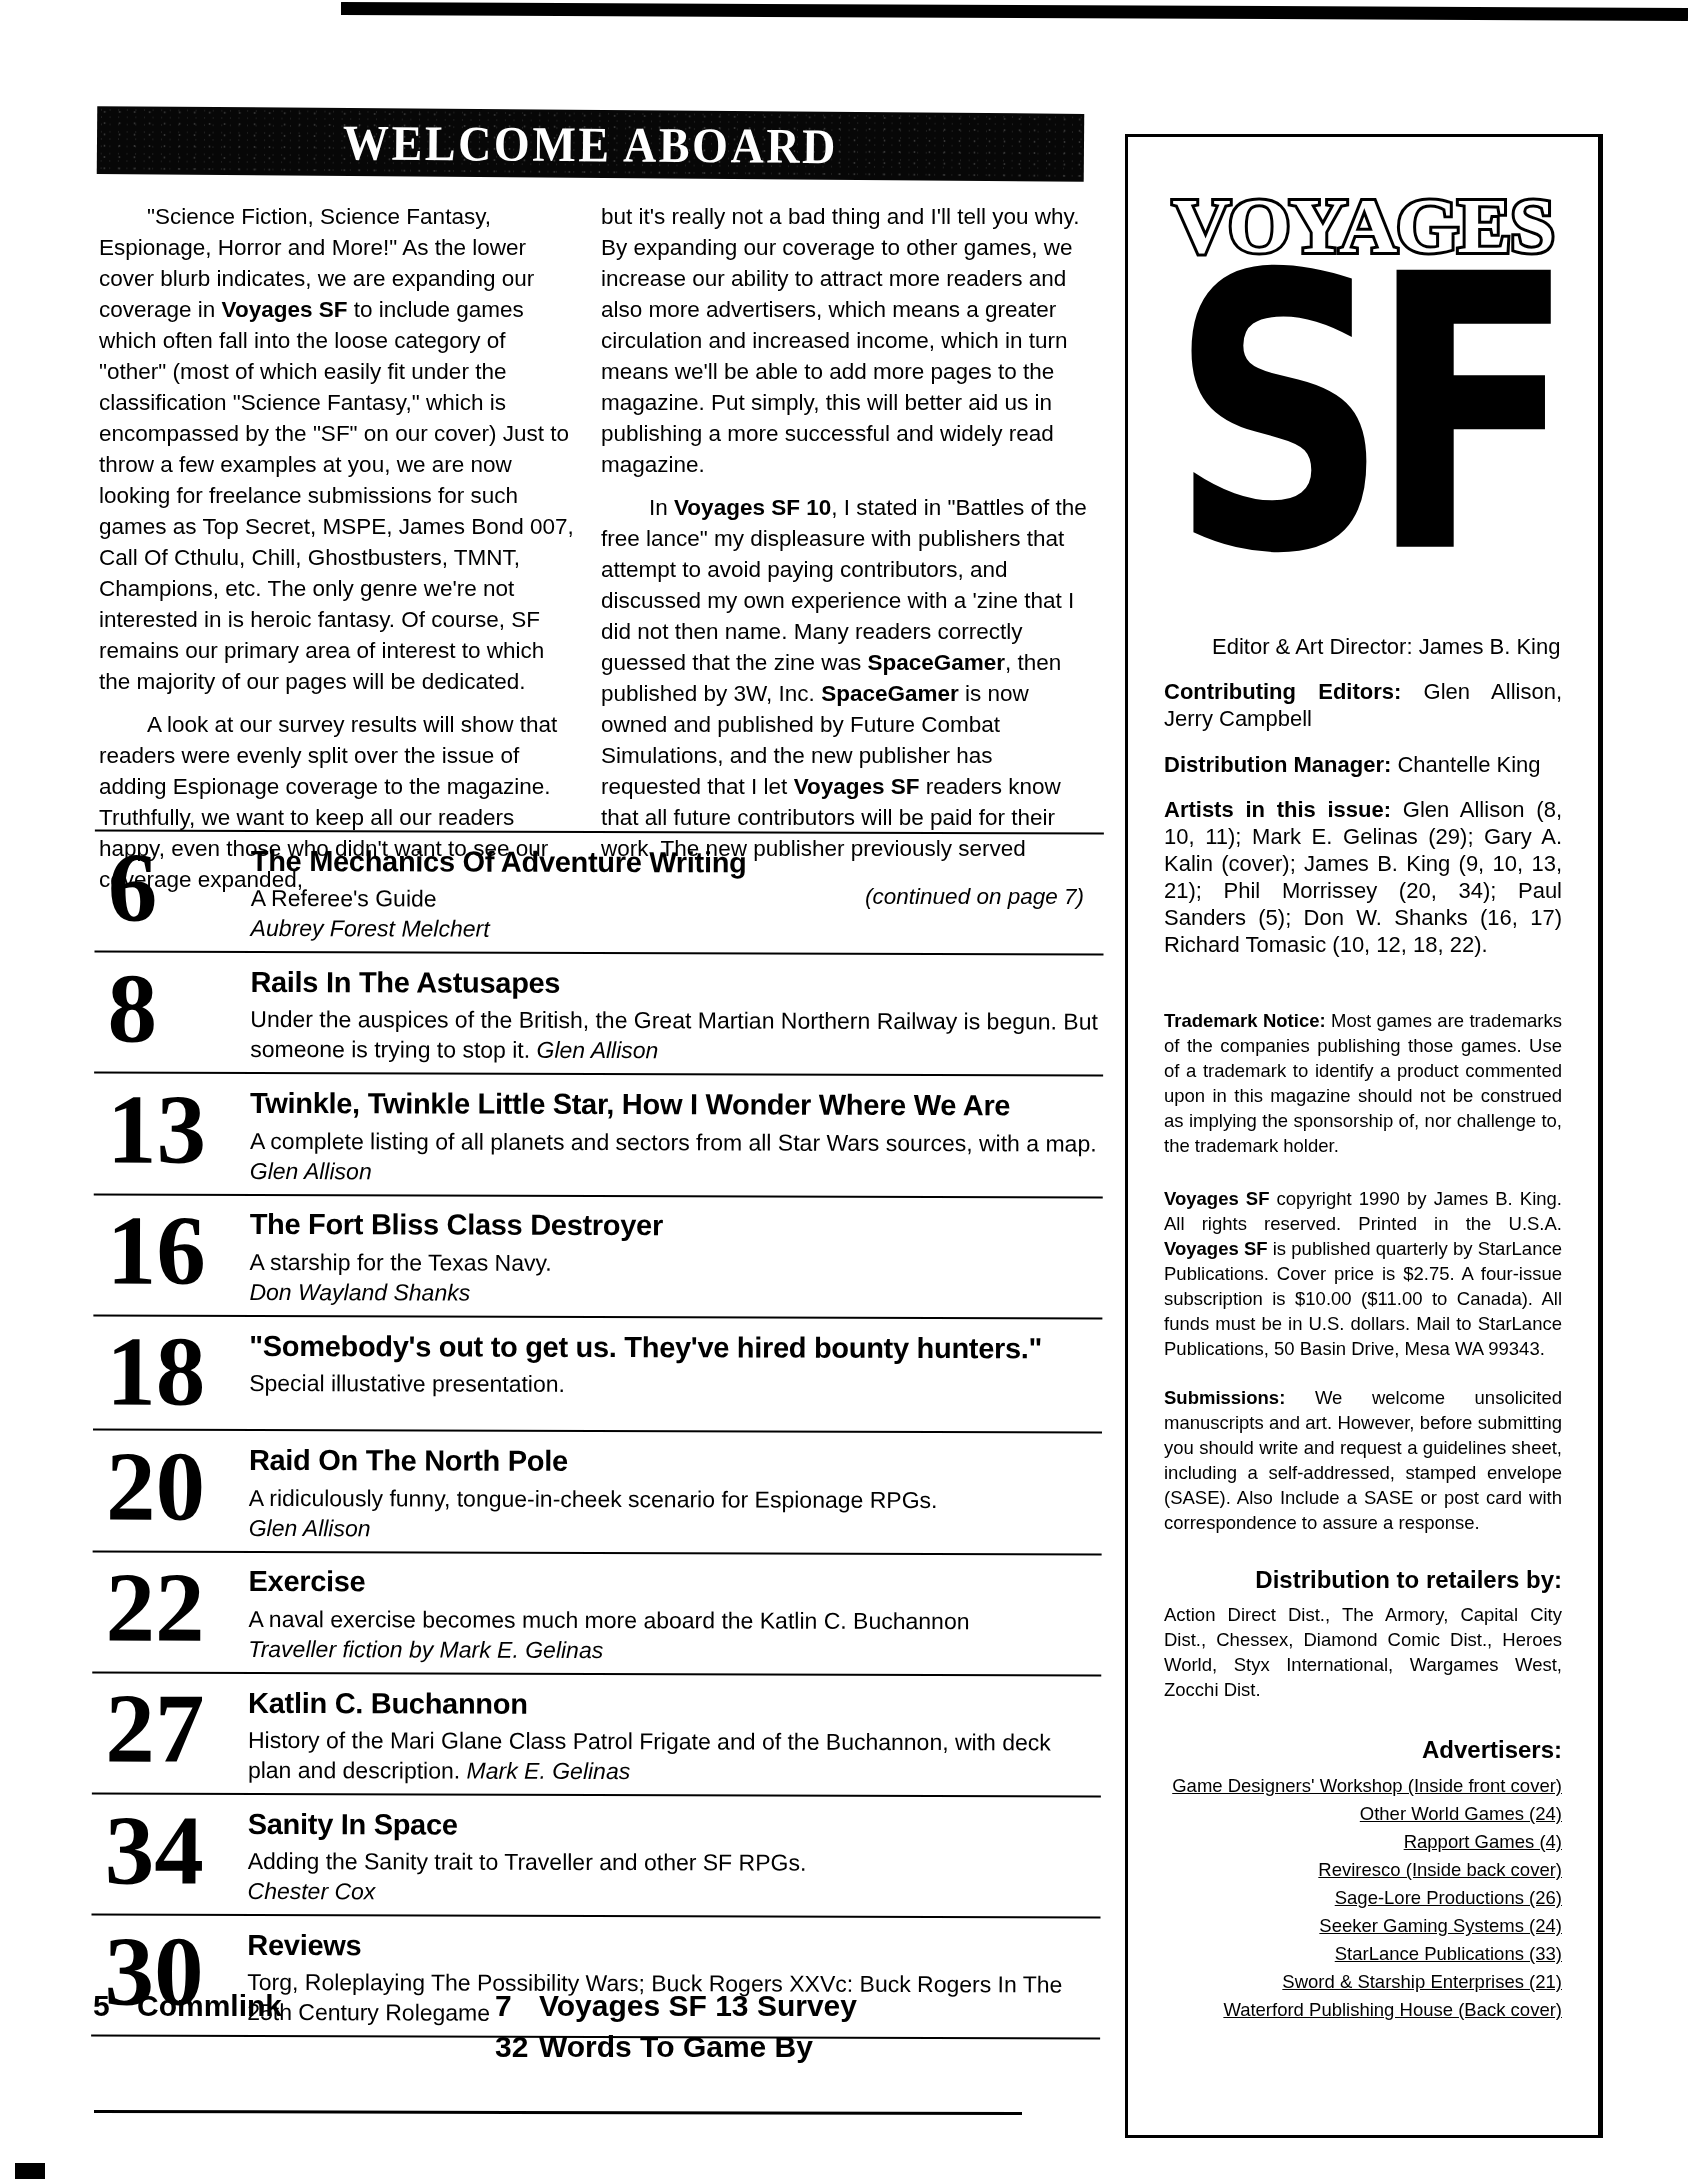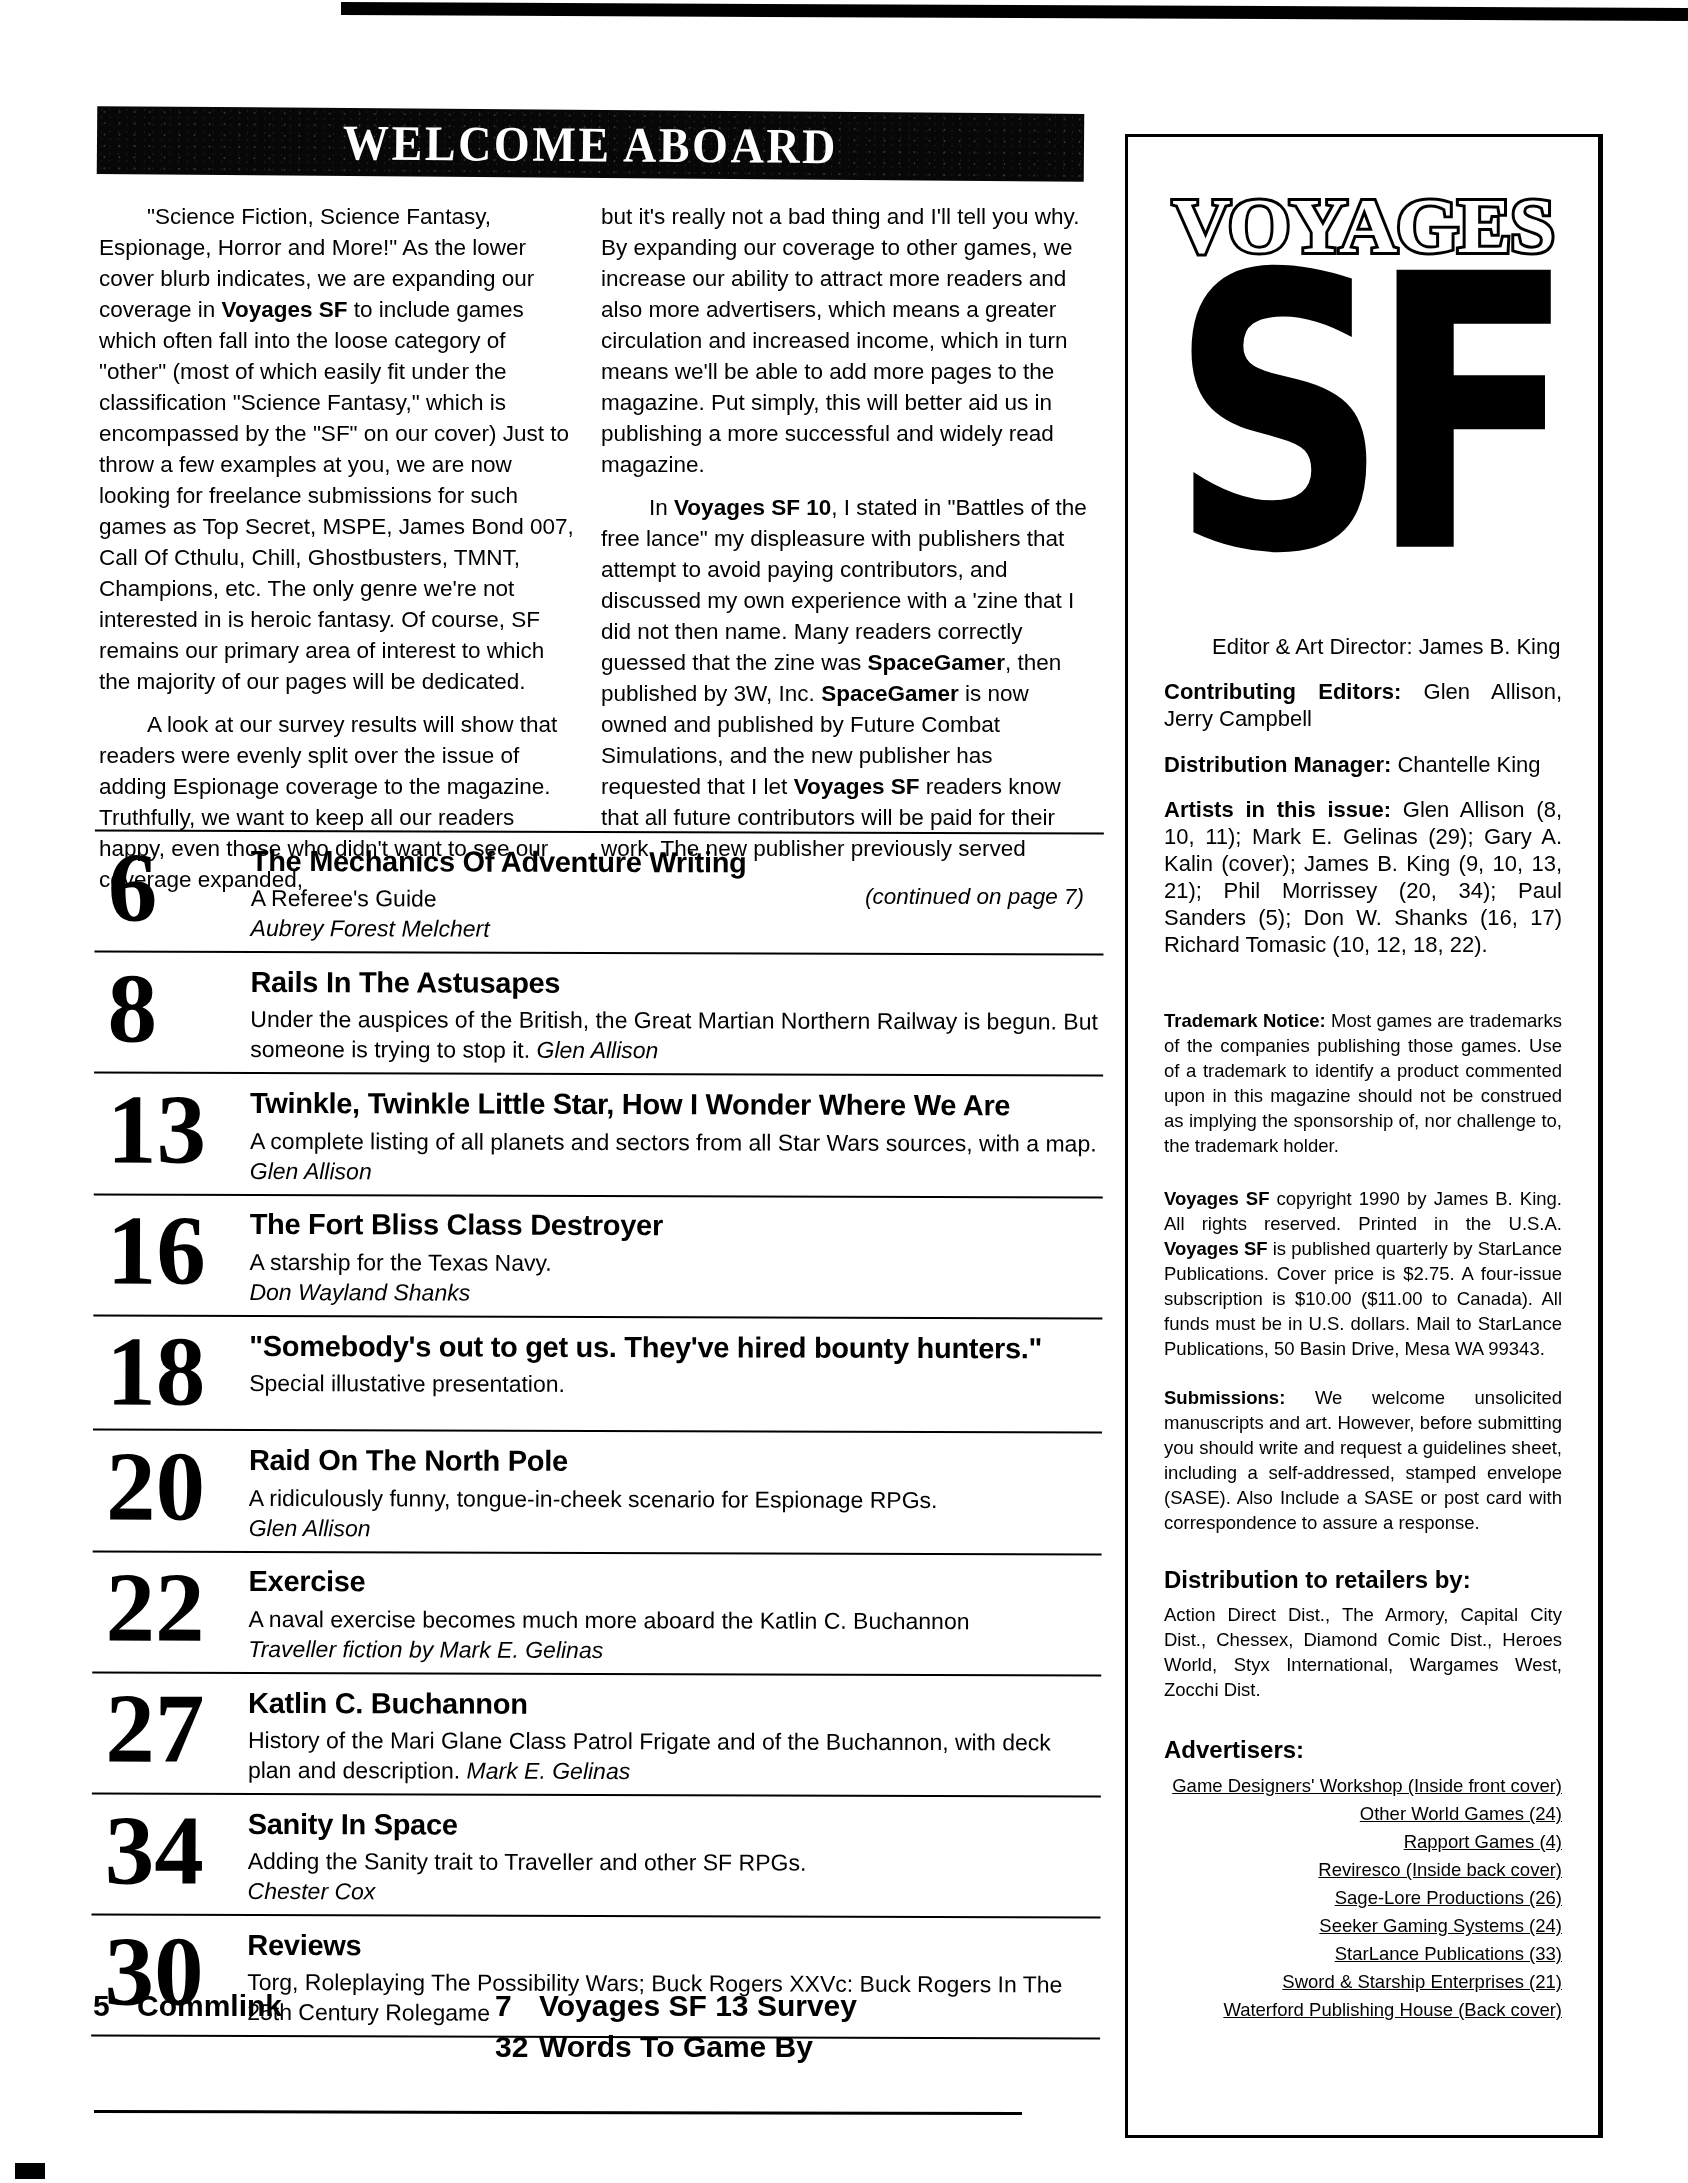--- a/index.html
+++ b/index.html
@@ -70,21 +70,21 @@
     transform:scaleY(1.25);transform-origin:center top;margin-top:-9.3px;
     text-align:center;position:relative;z-index:1;
   }
   .staff{margin-top:126px;font-size:22px;line-height:27px;text-align:justify;}
   .staff-item{margin-bottom:18.5px;}
   .sb-small{font-size:18.5px;line-height:25px;text-align:justify;}
   .sb-trademark{margin-top:50px;}
   .sb-copyright{margin-top:28px;}
   .sb-advertising{margin-top:26.5px;}
   .sb-submissions{margin-top:24px;}
-  .sb-heading{font-size:24px;font-weight:bold;line-height:29px;}
+  .sb-heading{font-size:24px;font-weight:bold;line-height:29px;text-align:right;}
   .sb-distribution{margin-top:30px;}
   .sb-dist-list{margin-top:8px;}
   .sb-advertisers{margin-top:33px;}
   .sb-ad-list{margin-top:8px;font-size:18.5px;line-height:28px;text-align:right;text-decoration:underline;}
 </style>
 </head>
 <body>
 
 <div class="artifact-top"></div>
 <div class="artifact-bl"></div>

